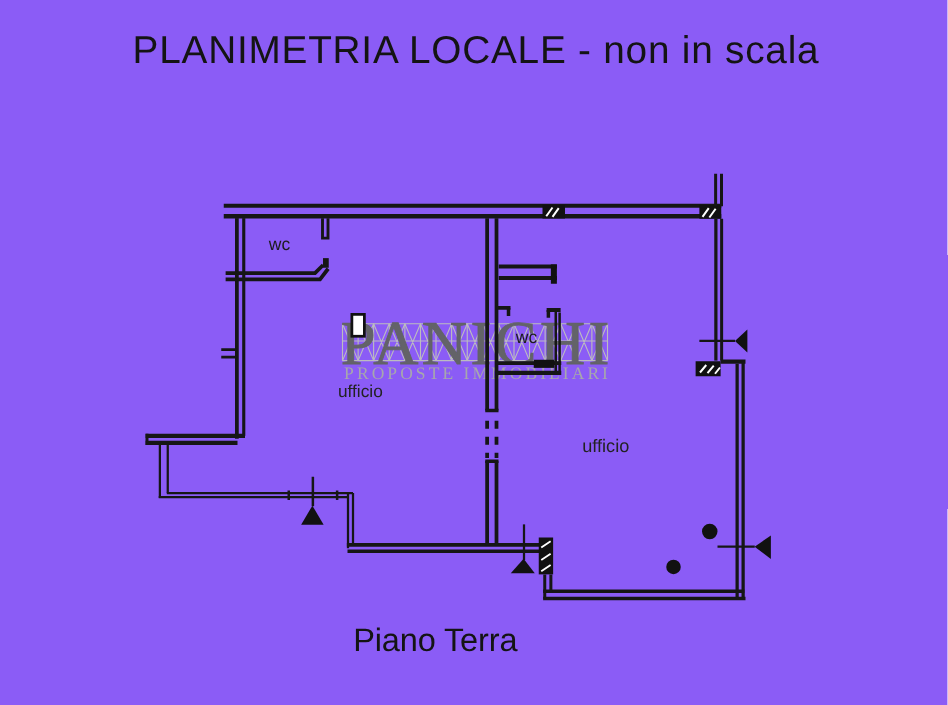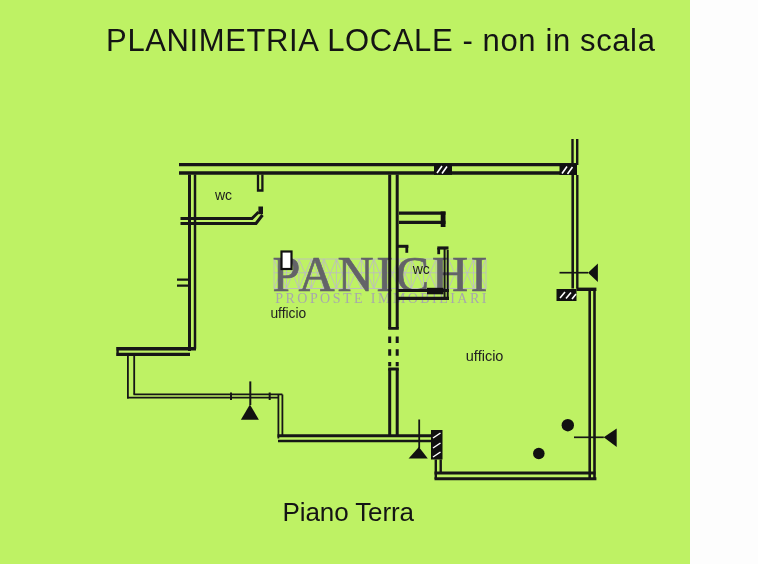--- a/index.html
+++ b/index.html
@@ -1,17 +1,17 @@
 <!DOCTYPE html>
 <html><head>
 <meta charset="utf-8">
 <style>
   html,body{margin:0;padding:0;background:#fdfdfd;}
-  #page{position:relative;width:646px;height:564px;background:#bef264;overflow:hidden;
-        font-family:"Liberation Sans", sans-serif;padding-left:44px;}
+  #page{position:relative;width:758px;height:564px;background:#8b5cf6;overflow:hidden;
+        font-family:"Liberation Sans", sans-serif;}
   svg{position:absolute;left:0;top:0;}
 </style>
 </head>
 <body>
 <div id="page">
 <svg width="758" height="564" viewBox="0 0 758 564">
 
   <text x="380.8" y="50.8" font-size="31" letter-spacing="0.62" text-anchor="middle" fill="#141414">PLANIMETRIA LOCALE - non in scala</text>
 
   <g stroke="#bcbcc0" stroke-width="0.9" fill="none">

